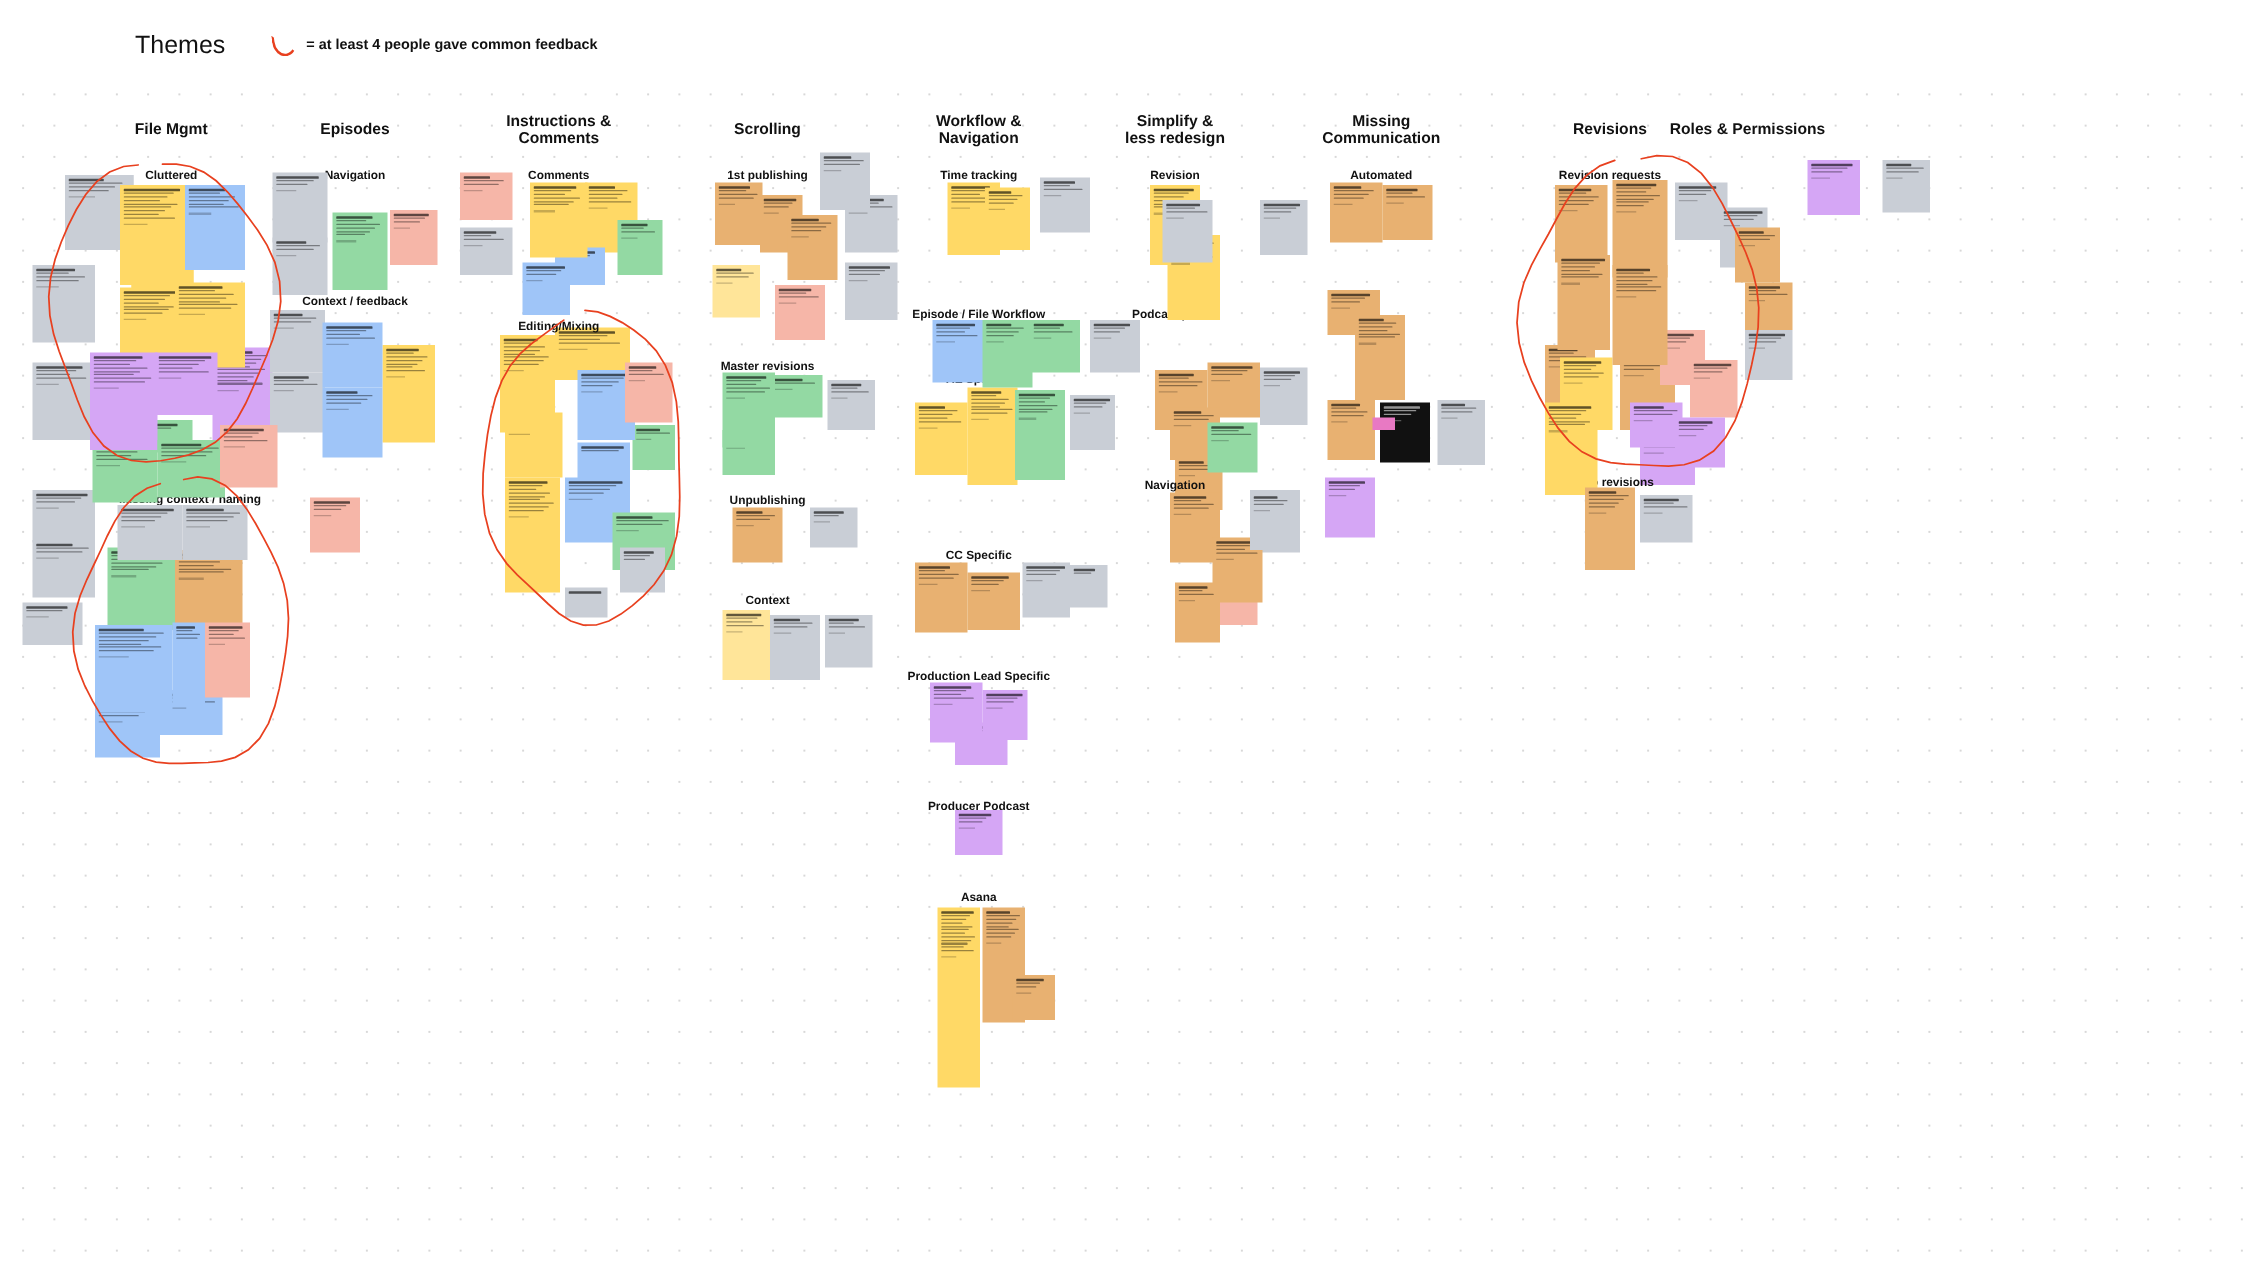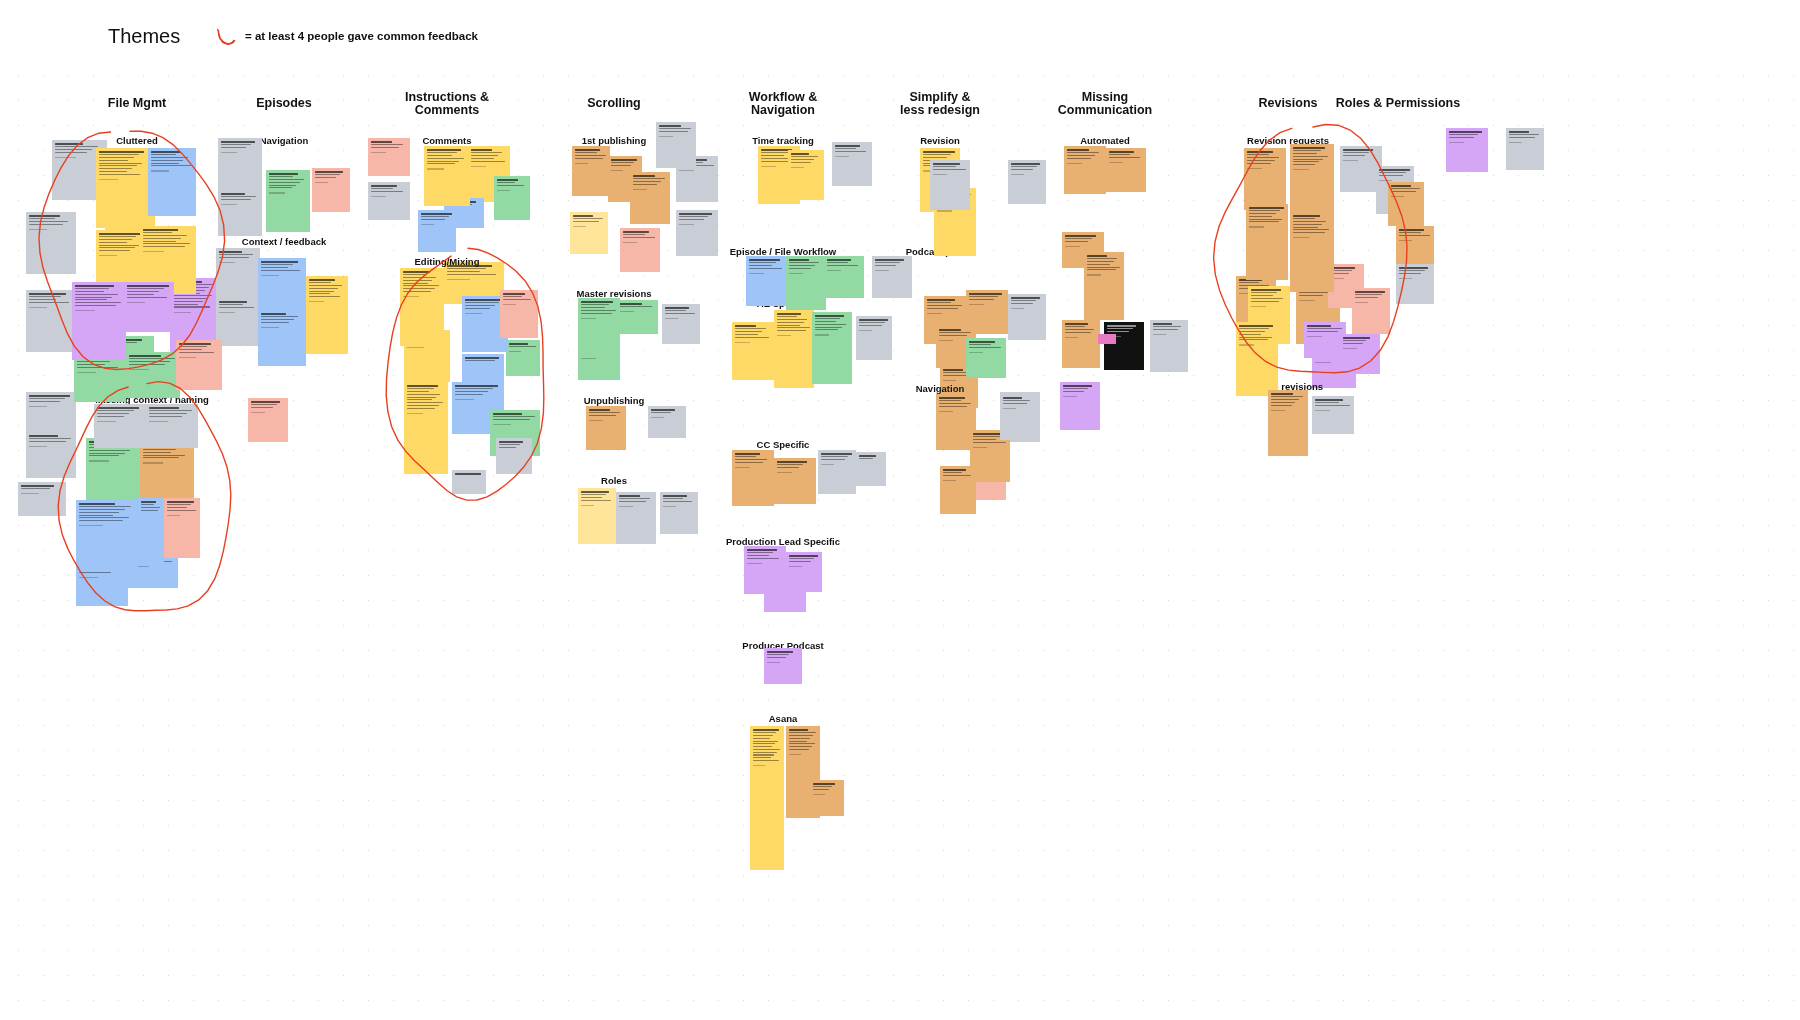--- a/index.html
+++ b/index.html
@@ -149,21 +149,21 @@
   <div id="subheads">
       <div class="sub-head" style="left: 27px; top: 135px; width: 220px;">Cluttered</div>
       <div class="sub-head" style="left: 42px; top: 394px; width: 220px;">Missing context / naming</div>
       <div class="sub-head" style="left: 174px; top: 135px; width: 220px;">Navigation</div>
       <div class="sub-head" style="left: 174px; top: 236px; width: 220px;">Context / feedback</div>
       <div class="sub-head" style="left: 337px; top: 135px; width: 220px;">Comments</div>
       <div class="sub-head" style="left: 337px; top: 256px; width: 220px;">Editing/Mixing</div>
       <div class="sub-head" style="left: 504px; top: 135px; width: 220px;">1st publishing</div>
       <div class="sub-head" style="left: 504px; top: 288px; width: 220px;">Master revisions</div>
       <div class="sub-head" style="left: 504px; top: 395px; width: 220px;">Unpublishing</div>
-      <div class="sub-head" style="left: 504px; top: 475px; width: 220px;">Roles</div>
+      <div class="sub-head" style="left: 504px; top: 475px; width: 220px;">Context</div>
       <div class="sub-head" style="left: 673px; top: 135px; width: 220px;">Time tracking</div>
       <div class="sub-head" style="left: 673px; top: 246px; width: 220px;">Episode / File Workflow</div>
       <div class="sub-head" style="left: 673px; top: 298px; width: 220px;">AE Specific</div>
       <div class="sub-head" style="left: 673px; top: 439px; width: 220px;">CC Specific</div>
       <div class="sub-head" style="left: 673px; top: 536px; width: 220px;">Production Lead Specific</div>
       <div class="sub-head" style="left: 673px; top: 640px; width: 220px;">Producer Podcast</div>
       <div class="sub-head" style="left: 673px; top: 713px; width: 220px;">Asana</div>
       <div class="sub-head" style="left: 830px; top: 135px; width: 220px;">Revision</div>
       <div class="sub-head" style="left: 830px; top: 246px; width: 220px;">Podcast profile</div>
       <div class="sub-head" style="left: 830px; top: 383px; width: 220px;">Navigation</div>

